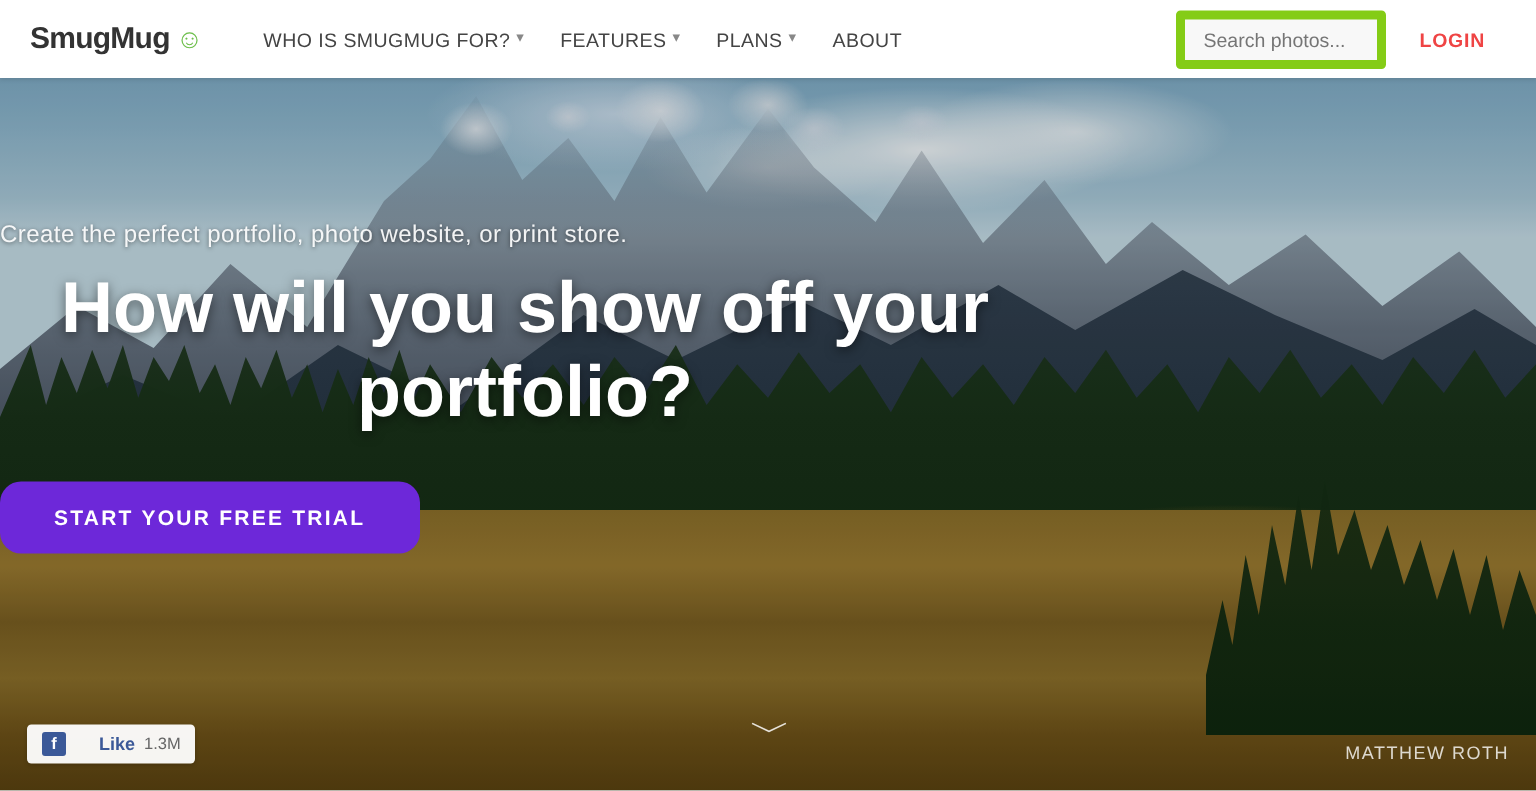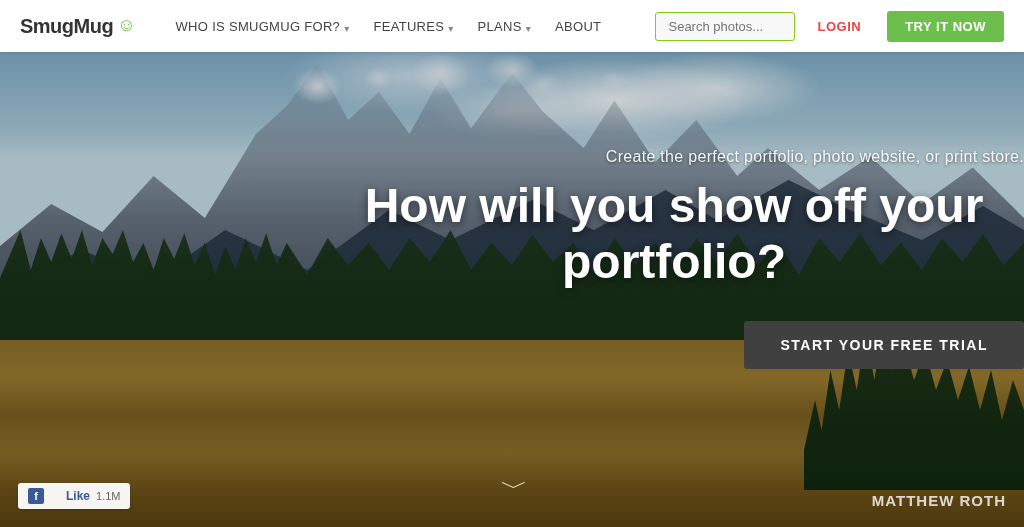--- a/index.html
+++ b/index.html
@@ -19,21 +19,21 @@
       background: #fff;
       display: flex;
       align-items: center;
       padding: 0 20px;
       z-index: 10;
       box-shadow: 0 1px 3px rgba(0,0,0,0.1);
     }
 
     .navbar-brand {
       display: flex;
-      align-items: flex-start;
+      align-items: center;
       margin-right: 30px;
       text-decoration: none;
     }
 
     .brand-text {
       font-size: 20px;
       font-weight: 700;
       color: #333;
       letter-spacing: -0.5px;
     }
@@ -46,21 +46,21 @@
 
     .nav-links {
       display: flex;
       align-items: center;
       gap: 4px;
       flex: 1;
     }
 
     .nav-item {
       display: flex;
-      align-items: flex-end;
+      align-items: flex-start;
       padding: 6px 10px;
       font-size: 13px;
       color: #444;
       cursor: pointer;
       white-space: nowrap;
       font-weight: 500;
       text-transform: uppercase;
       letter-spacing: 0.3px;
     }
 
@@ -75,21 +75,21 @@
       color: #444;
       padding: 6px 10px;
       cursor: pointer;
       font-weight: 400;
       text-transform: uppercase;
       letter-spacing: 0.3px;
     }
 
     .search-input {
       padding: 6px 12px;
-      border: 1px solid #84cc16;
+      border: 6px solid #84cc16;
       border-radius: 3px;
       font-size: 13px;
       color: #999;
       width: 140px;
       background: #f8f8f8;
       outline: none;
     }
 
     .login-btn {
       padding: 6px 14px;
@@ -397,21 +397,21 @@
       top: 0; left: 0; right: 0; bottom: 0;
       background: rgba(0,0,0,0.15);
     }
 
     
     .hero-content {
       position: absolute;
       top: 52px; left: 0; right: 0; bottom: 0;
       display: flex;
       flex-direction: column;
-      align-items: flex-end;
+      align-items: flex-start;
       justify-content: center;
       text-align: center;
       padding-bottom: 30px;
     }
 
     .hero-subtitle {
       color: rgba(255,255,255,0.92);
       font-size: 16px;
       font-weight: 400;
       margin-bottom: 12px;
@@ -424,24 +424,24 @@
       font-size: 48px;
       font-weight: 700;
       line-height: 1.15;
       margin-bottom: 32px;
       text-shadow: 0 2px 8px rgba(0,0,0,0.5);
       max-width: 700px;
     }
 
     .hero-cta {
       padding: 16px 36px;
-      background: #404040;
+      background: #6d28d9;
       color: #fff;
       border: none;
-      border-radius: 3px;
+      border-radius: 14px;
       font-size: 14px;
       font-weight: 700;
       cursor: pointer;
       text-transform: uppercase;
       letter-spacing: 1.5px;
       margin-bottom: 32px;
     }
 
     .scroll-chevron {
       position: absolute;
@@ -492,22 +492,22 @@
       color: #666;
       font-size: 11px;
     }
 
     
     .photo-credit {
       position: absolute;
       bottom: 18px;
       right: 18px;
       color: rgba(255,255,255,0.8);
-      font-size: 15px;
-      font-weight: 700;
+      font-size: 12px;
+      font-weight: 400;
       letter-spacing: 1px;
       text-transform: uppercase;
     }
 
     .nav-right {
       display: flex;
       align-items: center;
       gap: 4px;
       margin-left: auto;
     }
@@ -548,35 +548,34 @@
       <span class="chevron">▾</span>
     </div>
     <div class="nav-about nav-item">
       <span>ABOUT</span>
     </div>
   </div>
 
   <div class="nav-right">
     <input class="search-input" type="text" placeholder="Search photos..." style="">
     <button class="login-btn">LOGIN</button>
-    <button class="try-btn">TRY IT NOW</button>
   </div>
 </nav>
 
 <div class="hero-content">
   <p class="hero-subtitle">Create the perfect portfolio, photo website, or print store.</p>
   <h1 class="hero-title">How will you show off your portfolio?</h1>
   <button class="hero-cta">START YOUR FREE TRIAL</button>
 </div>
 
 <div class="scroll-chevron" style="transform: translateX(-50%) rotate(90deg); font-size: 26px; color: rgba(255, 255, 255, 0.85);">
   <span>〉</span>
 </div>
 
 <div class="fb-like">
   <div class="fb-icon">f</div>
   <span class="fb-like-text">Like</span>
   <span class="fb-count">
-    <span>1.1M</span>
+    <span>1.3M</span>
   </span>
 </div>
 
 <div class="photo-credit">MATTHEW ROTH</div>
 
 </body></html>

